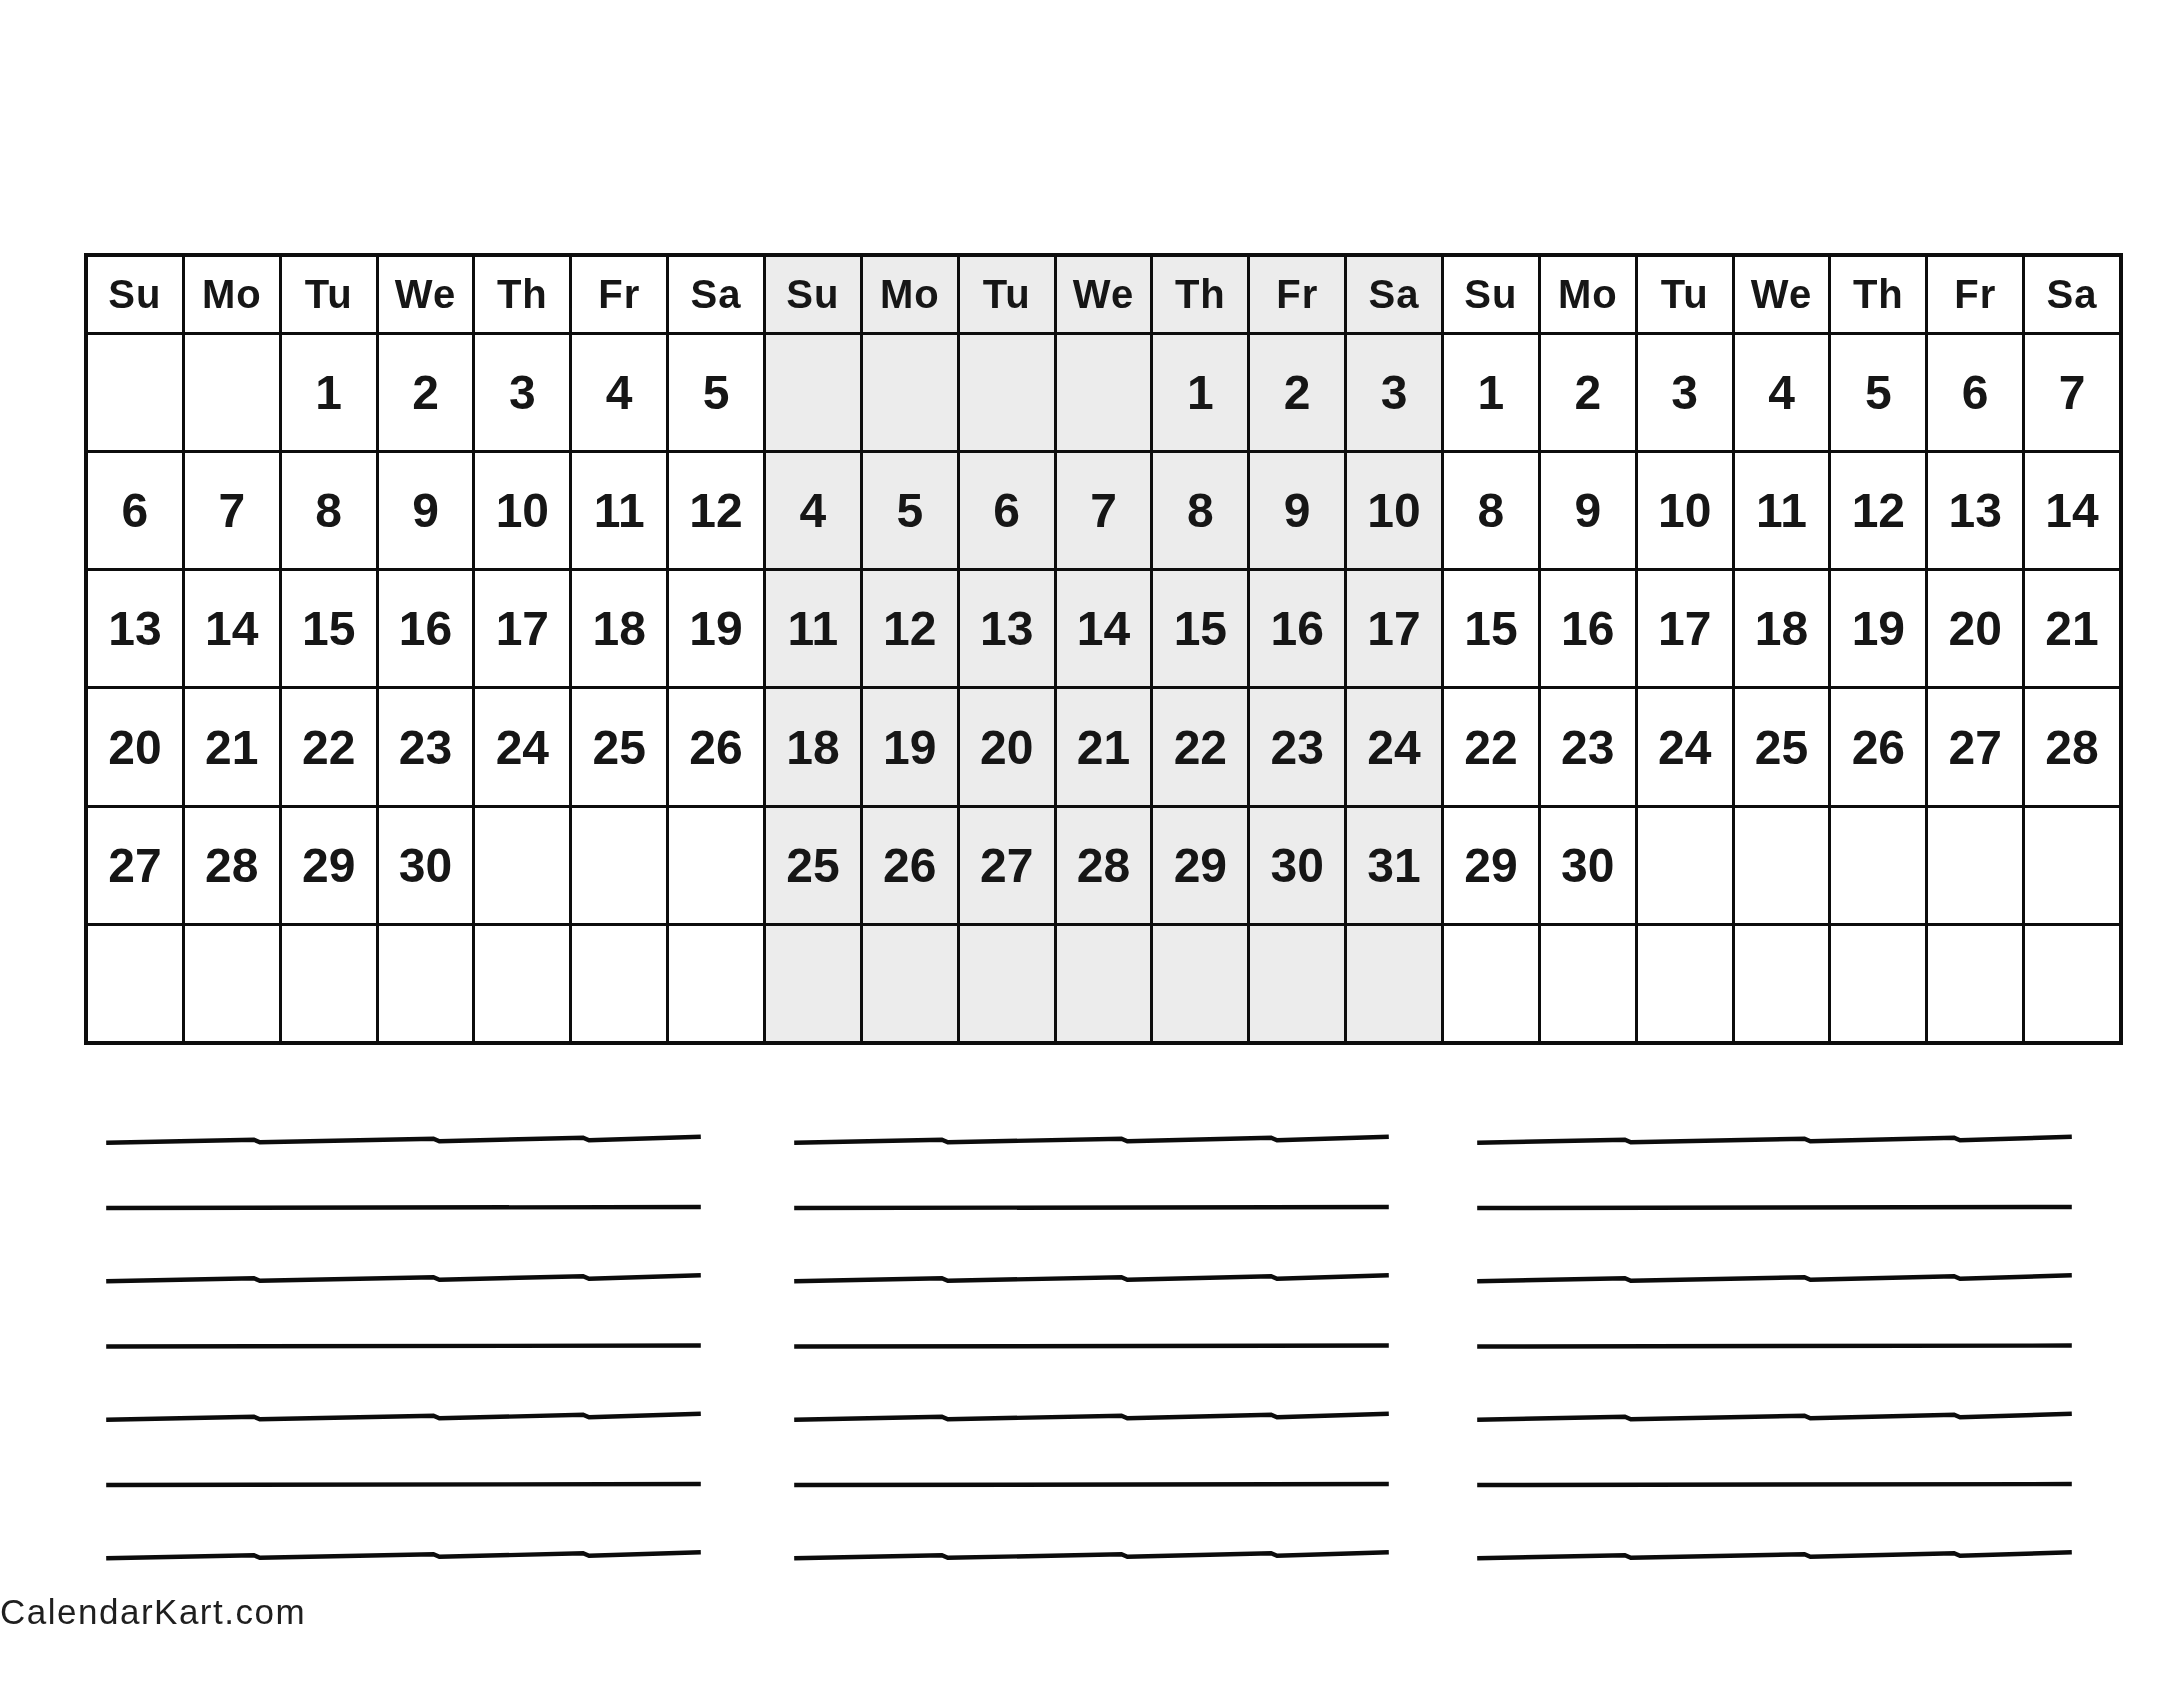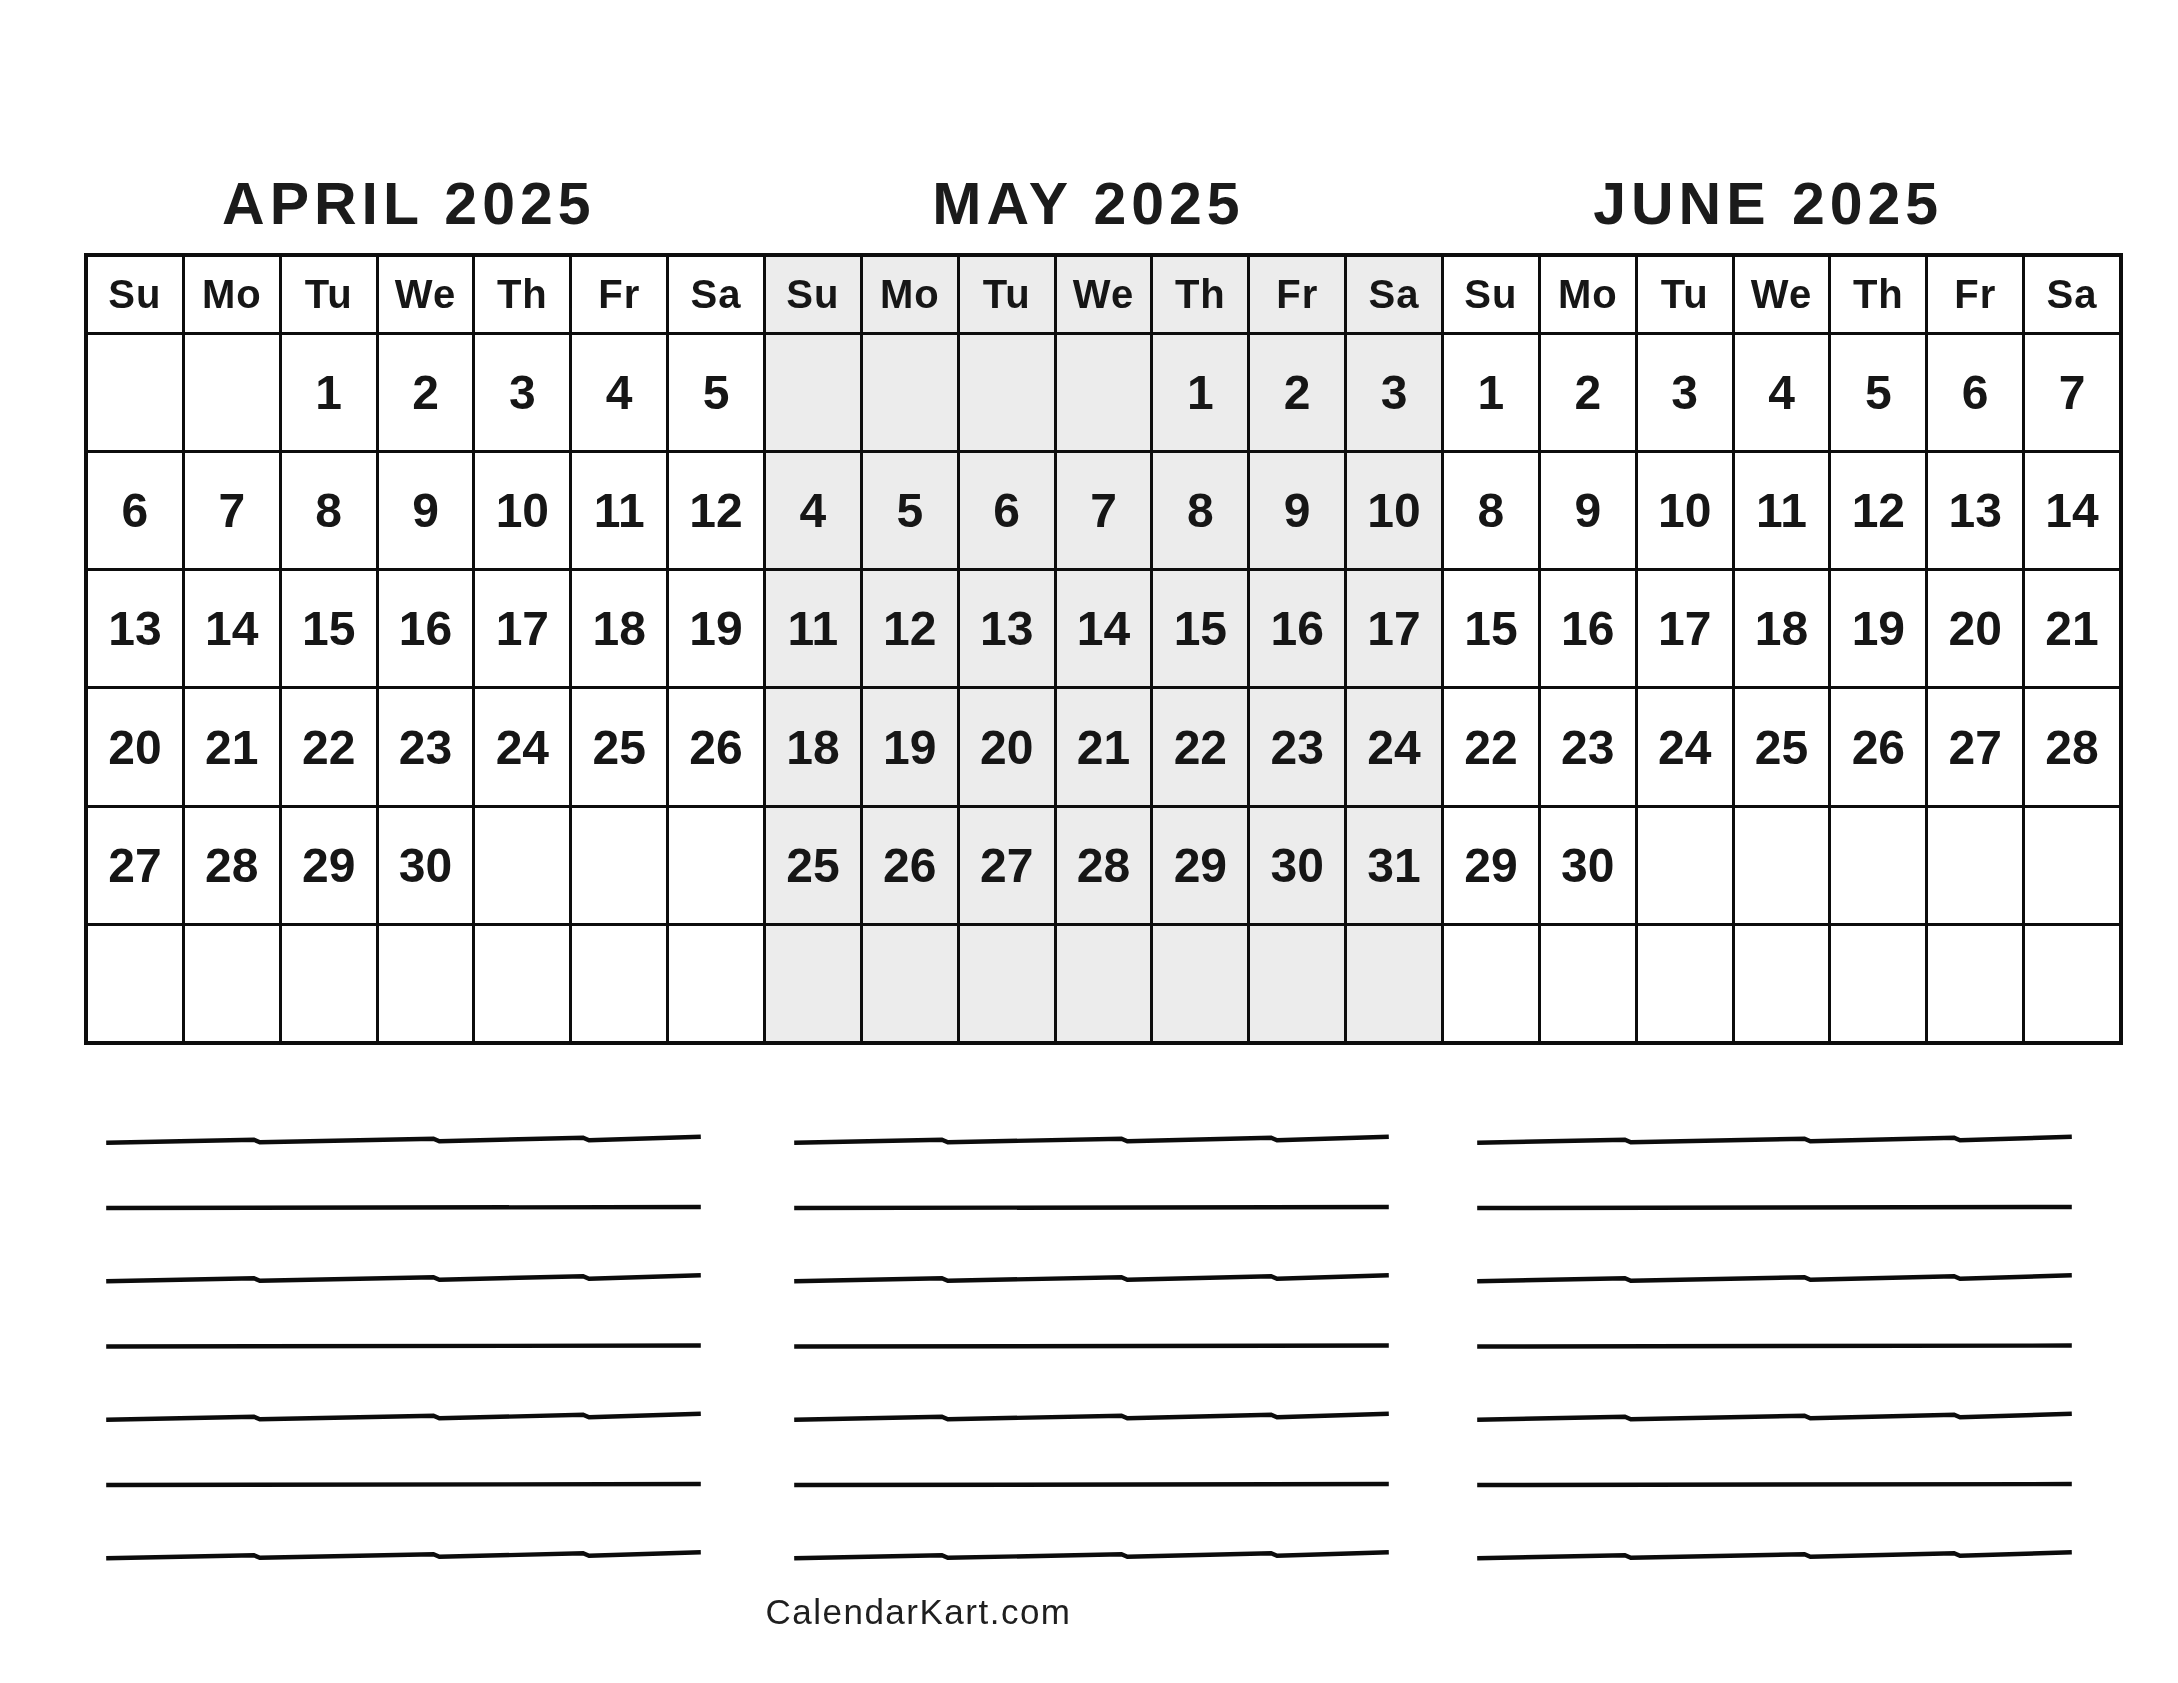--- a/index.html
+++ b/index.html
@@ -69,38 +69,32 @@
     stroke-width: 4.5;
     fill: none;
     stroke-linecap: butt;
   }
 
   
   .footer {
     position: absolute;
     left: 0; top: 1592px;
     width: 1793px;
-    text-align: center;
+    text-align: left;
     font-size: 35px;
     font-weight: 400;
     letter-spacing: 1.5px;
     color: #1f1f1f;
-    padding-left: 44px;
   }
 </style>
 </head>
 <body>
 
 <div class="page">
 
-  <header class="titles">
-    <div class="title">APRIL 2025</div>
-    <div class="title">MAY 2025</div>
-    <div class="title">JUNE 2025</div>
-  </header>
 
   <div class="calendar" id="calendar-grid">
       <div class="cell hcell">Su</div>
       <div class="cell hcell">Mo</div>
       <div class="cell hcell">Tu</div>
       <div class="cell hcell">We</div>
       <div class="cell hcell">Th</div>
       <div class="cell hcell">Fr</div>
       <div class="cell hcell">Sa</div>
       <div class="cell hcell shaded">Su</div>

